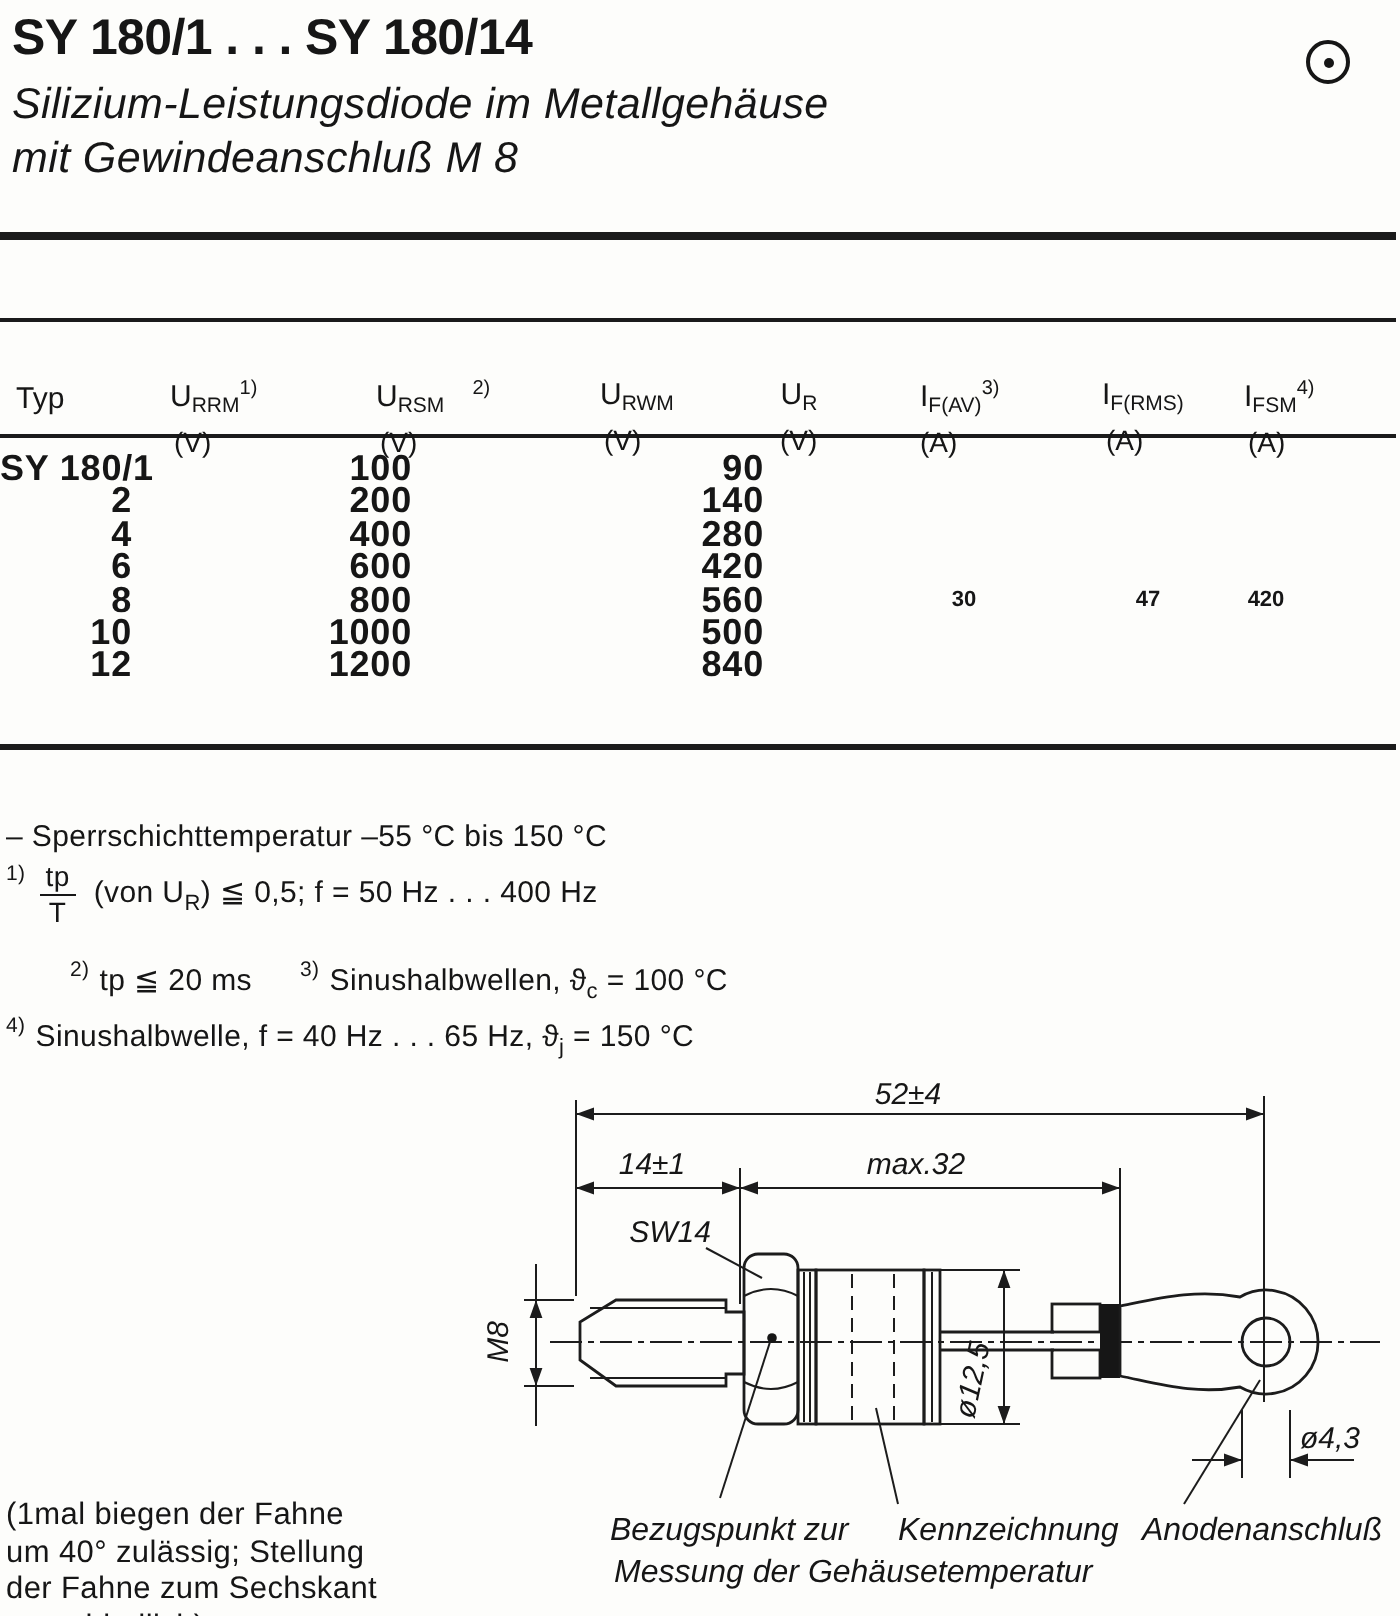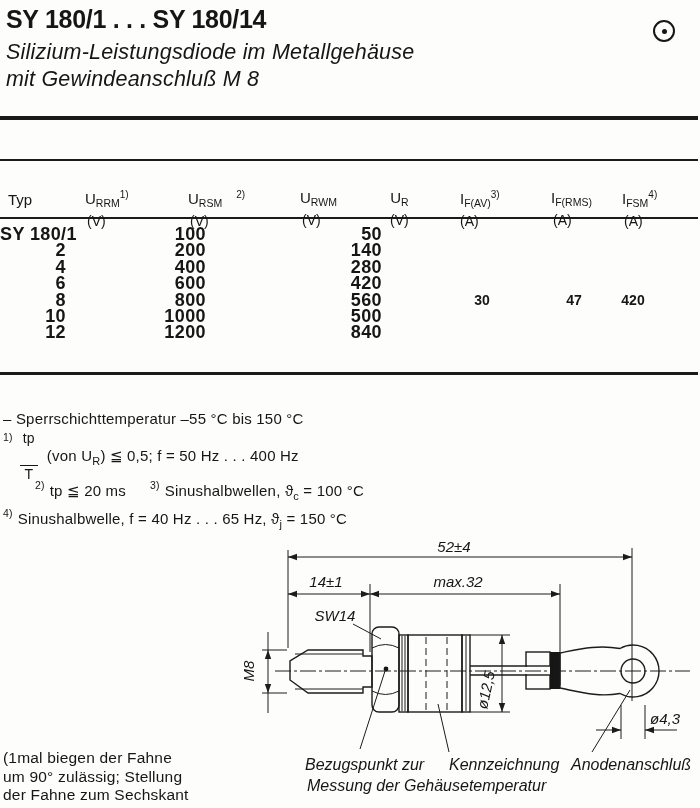--- a/index.html
+++ b/index.html
@@ -17,27 +17,27 @@
   .th{font-size:15px;font-weight:400;white-space:nowrap;margin-top:22px;}
   .th .sym{font-size:15px;}
   .th sub{font-size:10.5px;vertical-align:-3px;letter-spacing:0;}
   .th sup{font-size:10px;vertical-align:6px;}
   .th .unit{display:block;margin-top:4px;padding-left:2px;font-size:14px;}
   .trow{position:relative;height:16.4px;line-height:16.4px;font-size:18px;font-weight:700;}
   .cell{position:absolute;top:0;white-space:nowrap;letter-spacing:0.4px;}
   .c-typ{left:0;width:66px;text-align:right;}
   .c-v1{left:102px;width:104px;text-align:right;}
   .c-v2{left:278px;width:104px;text-align:right;}
-  .shared{font-size:14px;font-weight:700;line-height:16.4px;text-align:center;}
+  .shared{font-size:11px;font-weight:700;line-height:16.4px;text-align:center;}
   
   .note{font-size:15px;white-space:nowrap;letter-spacing:0.2px;}
   .note sup{font-size:10.5px;vertical-align:7px;margin-right:5px;}
   .nflex{display:inline-flex;align-items:center;}
   .frac{display:inline-block;text-align:center;font-size:14px;line-height:15px;margin:0 9px 0 2px;}
-  .frac .num{display:block;border-bottom:1.6px solid #161616;padding:0 3px 19px 3px;}
+  .frac .num{display:block;border-bottom:1.6px solid #161616;padding:0 3px 1px 3px;}
   .frac .den{display:block;padding-top:1px;}
   .note sub{font-size:11px;vertical-align:-4px;}
   
   .sidenote{font-size:15.5px;line-height:18.6px;letter-spacing:0.2px;}
   
   svg text{font-family:"Liberation Sans","DejaVu Sans",sans-serif;font-style:italic;fill:#161616;}
   .dimtxt{font-size:15px;}
   .lbltxt{font-size:16px;}
   .outline{fill:none;stroke:#1c1c1c;stroke-width:1.4;}
   .thin{fill:none;stroke:#1c1c1c;stroke-width:1;}
@@ -90,21 +90,21 @@
   </div>
   <div class="abs th" style="left:622px;top:167px;">
     <span class="sym">I</span><sub>FSM</sub><sup>4)</sup>
     <span class="unit">(A)</span>
   </div>
 
   <div class="abs" style="left:0;top:226px;width:698px;">
     <div class="trow">
       <span class="cell c-typ">SY 180/1</span>
       <span class="cell c-v1">100</span>
-      <span class="cell c-v2">50</span>
+      <span class="cell c-v2">90</span>
     </div>
     <div class="trow">
       <span class="cell c-typ">2</span>
       <span class="cell c-v1">200</span>
       <span class="cell c-v2">140</span>
     </div>
     <div class="trow">
       <span class="cell c-typ">4</span>
       <span class="cell c-v1">400</span>
       <span class="cell c-v2">280</span>
@@ -150,21 +150,21 @@
   </div>
   <div class="abs note" style="left:150px;top:479px;">
     <sup>3)</sup><span><span>Sinushalbwellen,  ϑ</span><sub>c</sub><span> = 100 °C</span></span>
   </div>
   <div class="abs note" style="left:3px;top:507px;">
     <sup>4)</sup><span><span>Sinushalbwelle,  f = 40 Hz . . . 65 Hz,  ϑ</span><sub>j</sub><span> = 150 °C</span></span>
   </div>
 
   <div class="abs sidenote" style="left:3px;top:728px;width:220px;margin-top:21px;">
     <div>(1mal biegen der Fahne</div>
-    <div>um 90° zulässig; Stellung</div>
+    <div>um 40° zulässig; Stellung</div>
     <div>der Fahne zum Sechskant</div>
     <div>unverbindlich)</div>
   </div>
 
   <svg class="abs" style="left:240px;top:533px;" width="460" height="275" viewBox="0 0 460 275">
 
     <line class="thin" x1="35" y1="138" x2="450" y2="138" stroke-dasharray="16 3 3 3"></line>
 
     <line class="thin" x1="48" y1="17" x2="48" y2="115"></line>
     <line class="thin" x1="392" y1="15" x2="392" y2="168"></line>

